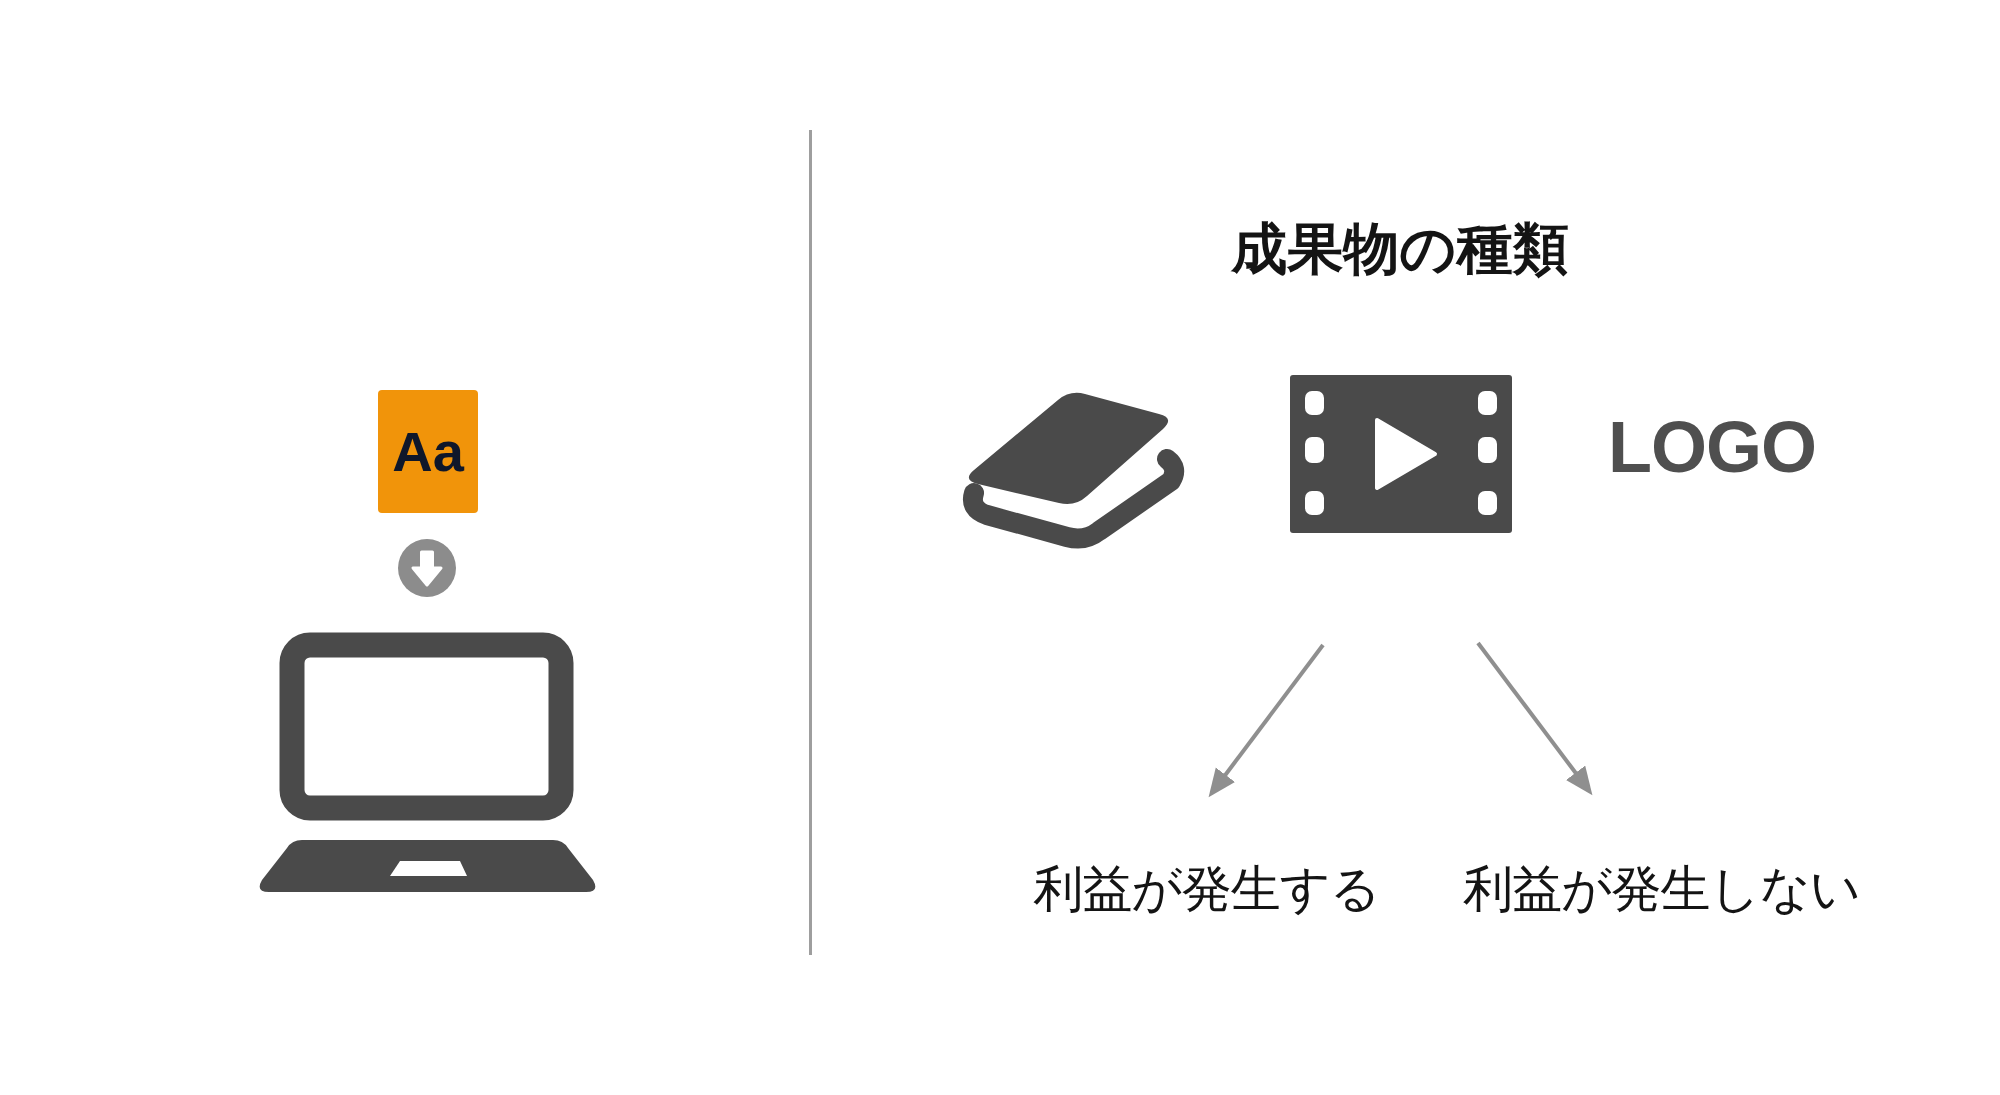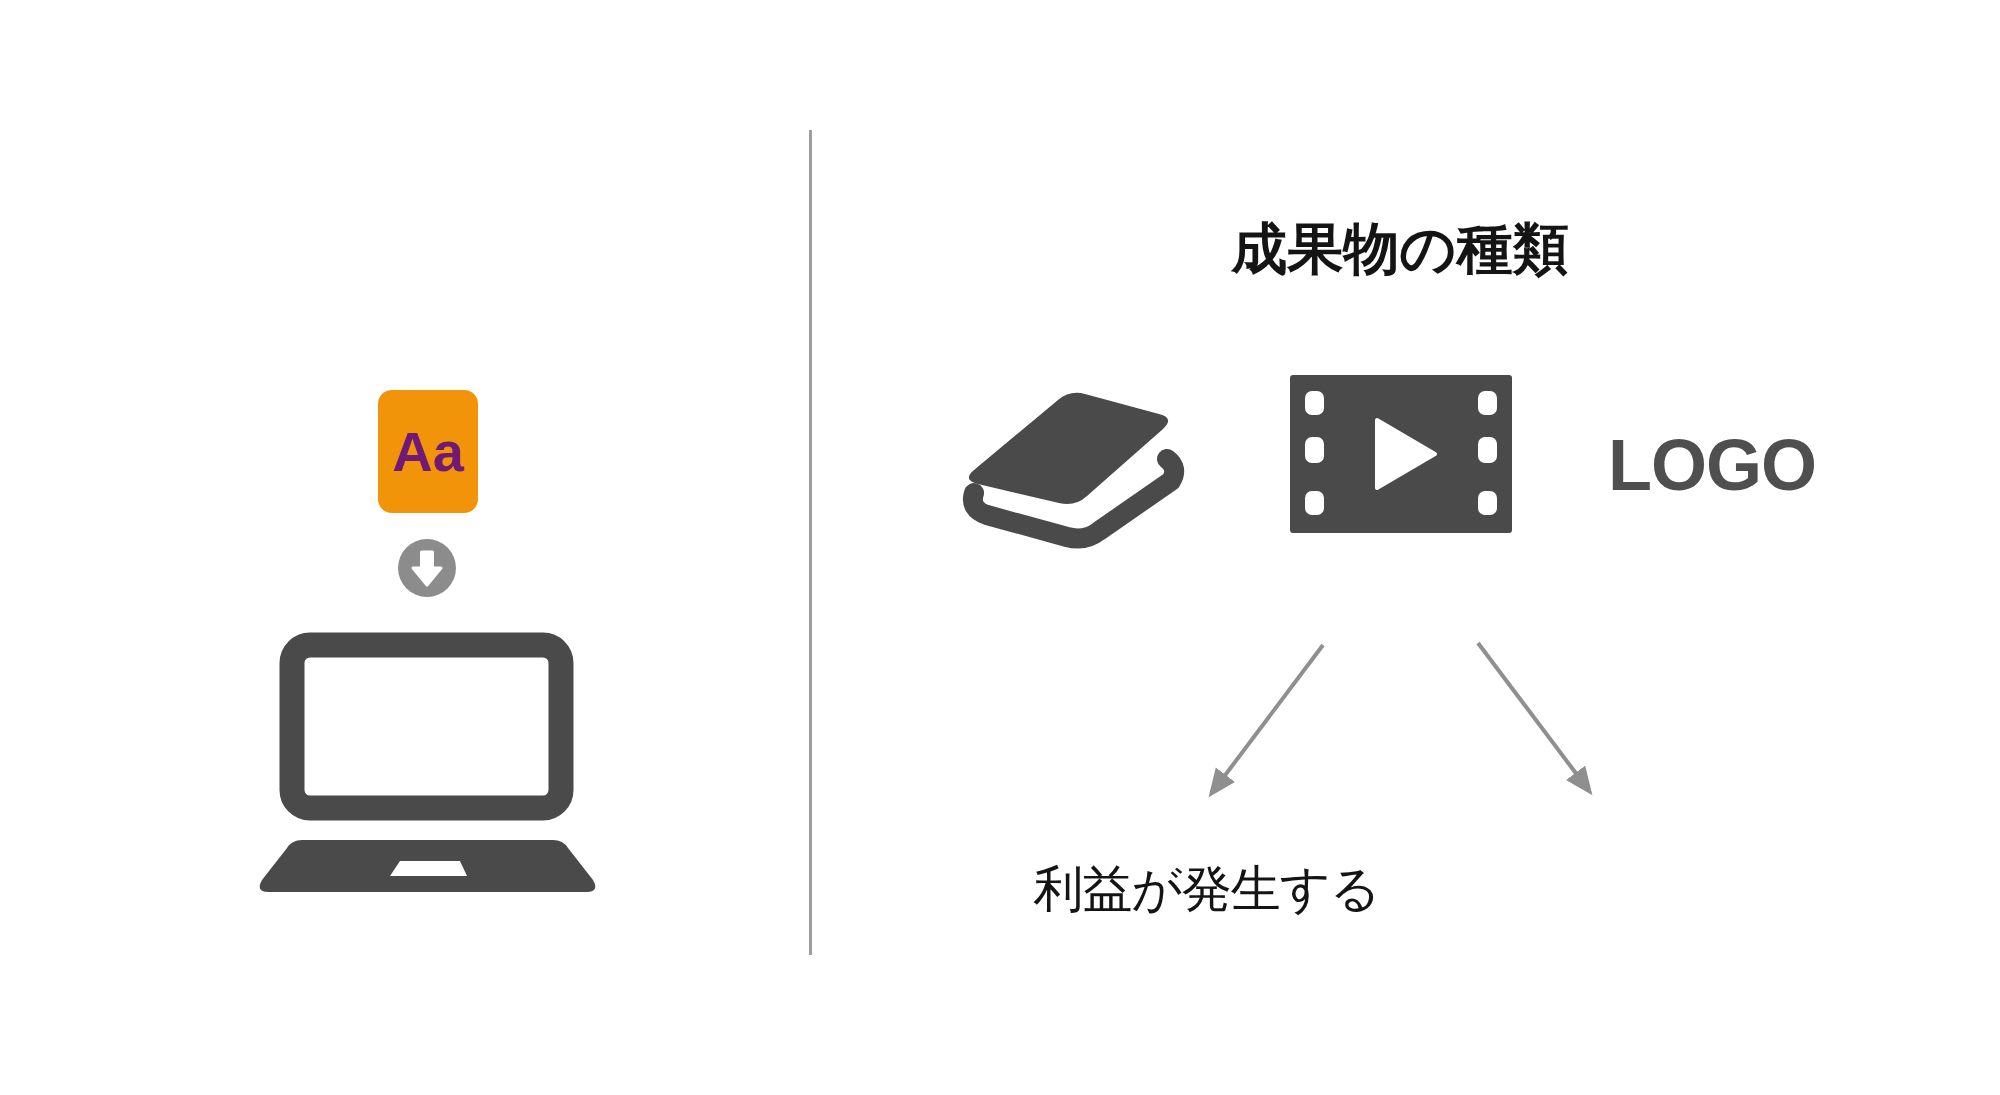--- a/index.html
+++ b/index.html
@@ -15,30 +15,30 @@
   .title-left  { left:60px;  top:210px; width:744px; }
   .title-right { left:1110px; top:212px; width:580px; font-size:56px; letter-spacing:0; }
 
   .divider {
     position:absolute; left:809px; top:130px; width:3px; height:825px;
     background:var(--divider_gray);
   }
 
   .font-badge {
     position:absolute; left:378px; top:390px; width:100px; height:123px;
-    background:var(--orange); border-radius:14px;
+    background:var(--orange); border-radius:4px;
     display:flex; align-items:center; justify-content:center;
-    color:#701a75; font-weight:bold; font-size:56px;text-align:right;
+    color:#0f172a; font-weight:bold; font-size:56px;text-align:right;
   }
   .download-circle { position:absolute; left:398px; top:539px; width:58px; height:58px; }
   .laptop  { position:absolute; left:255px; top:630px; width:345px; height:265px; }
   .book    { position:absolute; left:945px; top:385px; width:240px; height:170px; }
   .film    { position:absolute; left:1290px; top:375px; width:222px; height:158px; }
   .logo-text {
-    position:absolute; left:1602px; top:424px; width:220px; text-align:center;
+    position:absolute; left:1602px; top:406px; width:220px; text-align:center;
     font-size:72px; font-weight:bold; letter-spacing:-1px; color:var(--logo_gray);
     white-space:nowrap;
   }
   .branch-arrows { position:absolute; left:1190px; top:630px; width:420px; height:175px; }
   .outcome {
     position:absolute; top:856px; width:420px; text-align:right;
     font-size:50px; font-weight:400; letter-spacing:-1px; color:var(--text_black);
     white-space:nowrap;
   }
   .outcome-left  { left:960px; }
@@ -94,14 +94,15 @@
     <defs>
       <marker id="ah" markerWidth="8" markerHeight="8" refX="1" refY="3" orient="auto" markerUnits="strokeWidth">
         <path d="M0,0 L7,3 L0,6 Z" style="fill:var(--arrow_gray)"></path>
       </marker>
     </defs>
     <line x1="133" y1="15" x2="33" y2="148" style="stroke:var(--arrow_gray)" stroke-width="4" marker-end="url(#ah)"></line>
     <line x1="288" y1="13" x2="388" y2="146" style="stroke:var(--arrow_gray)" stroke-width="4" marker-end="url(#ah)"></line>
   </svg>
 
   <div class="outcome outcome-left">利益が発生する</div>
+  <div class="outcome outcome-right">利益が発生しない</div>
 
 </div>
 
 </body></html>

